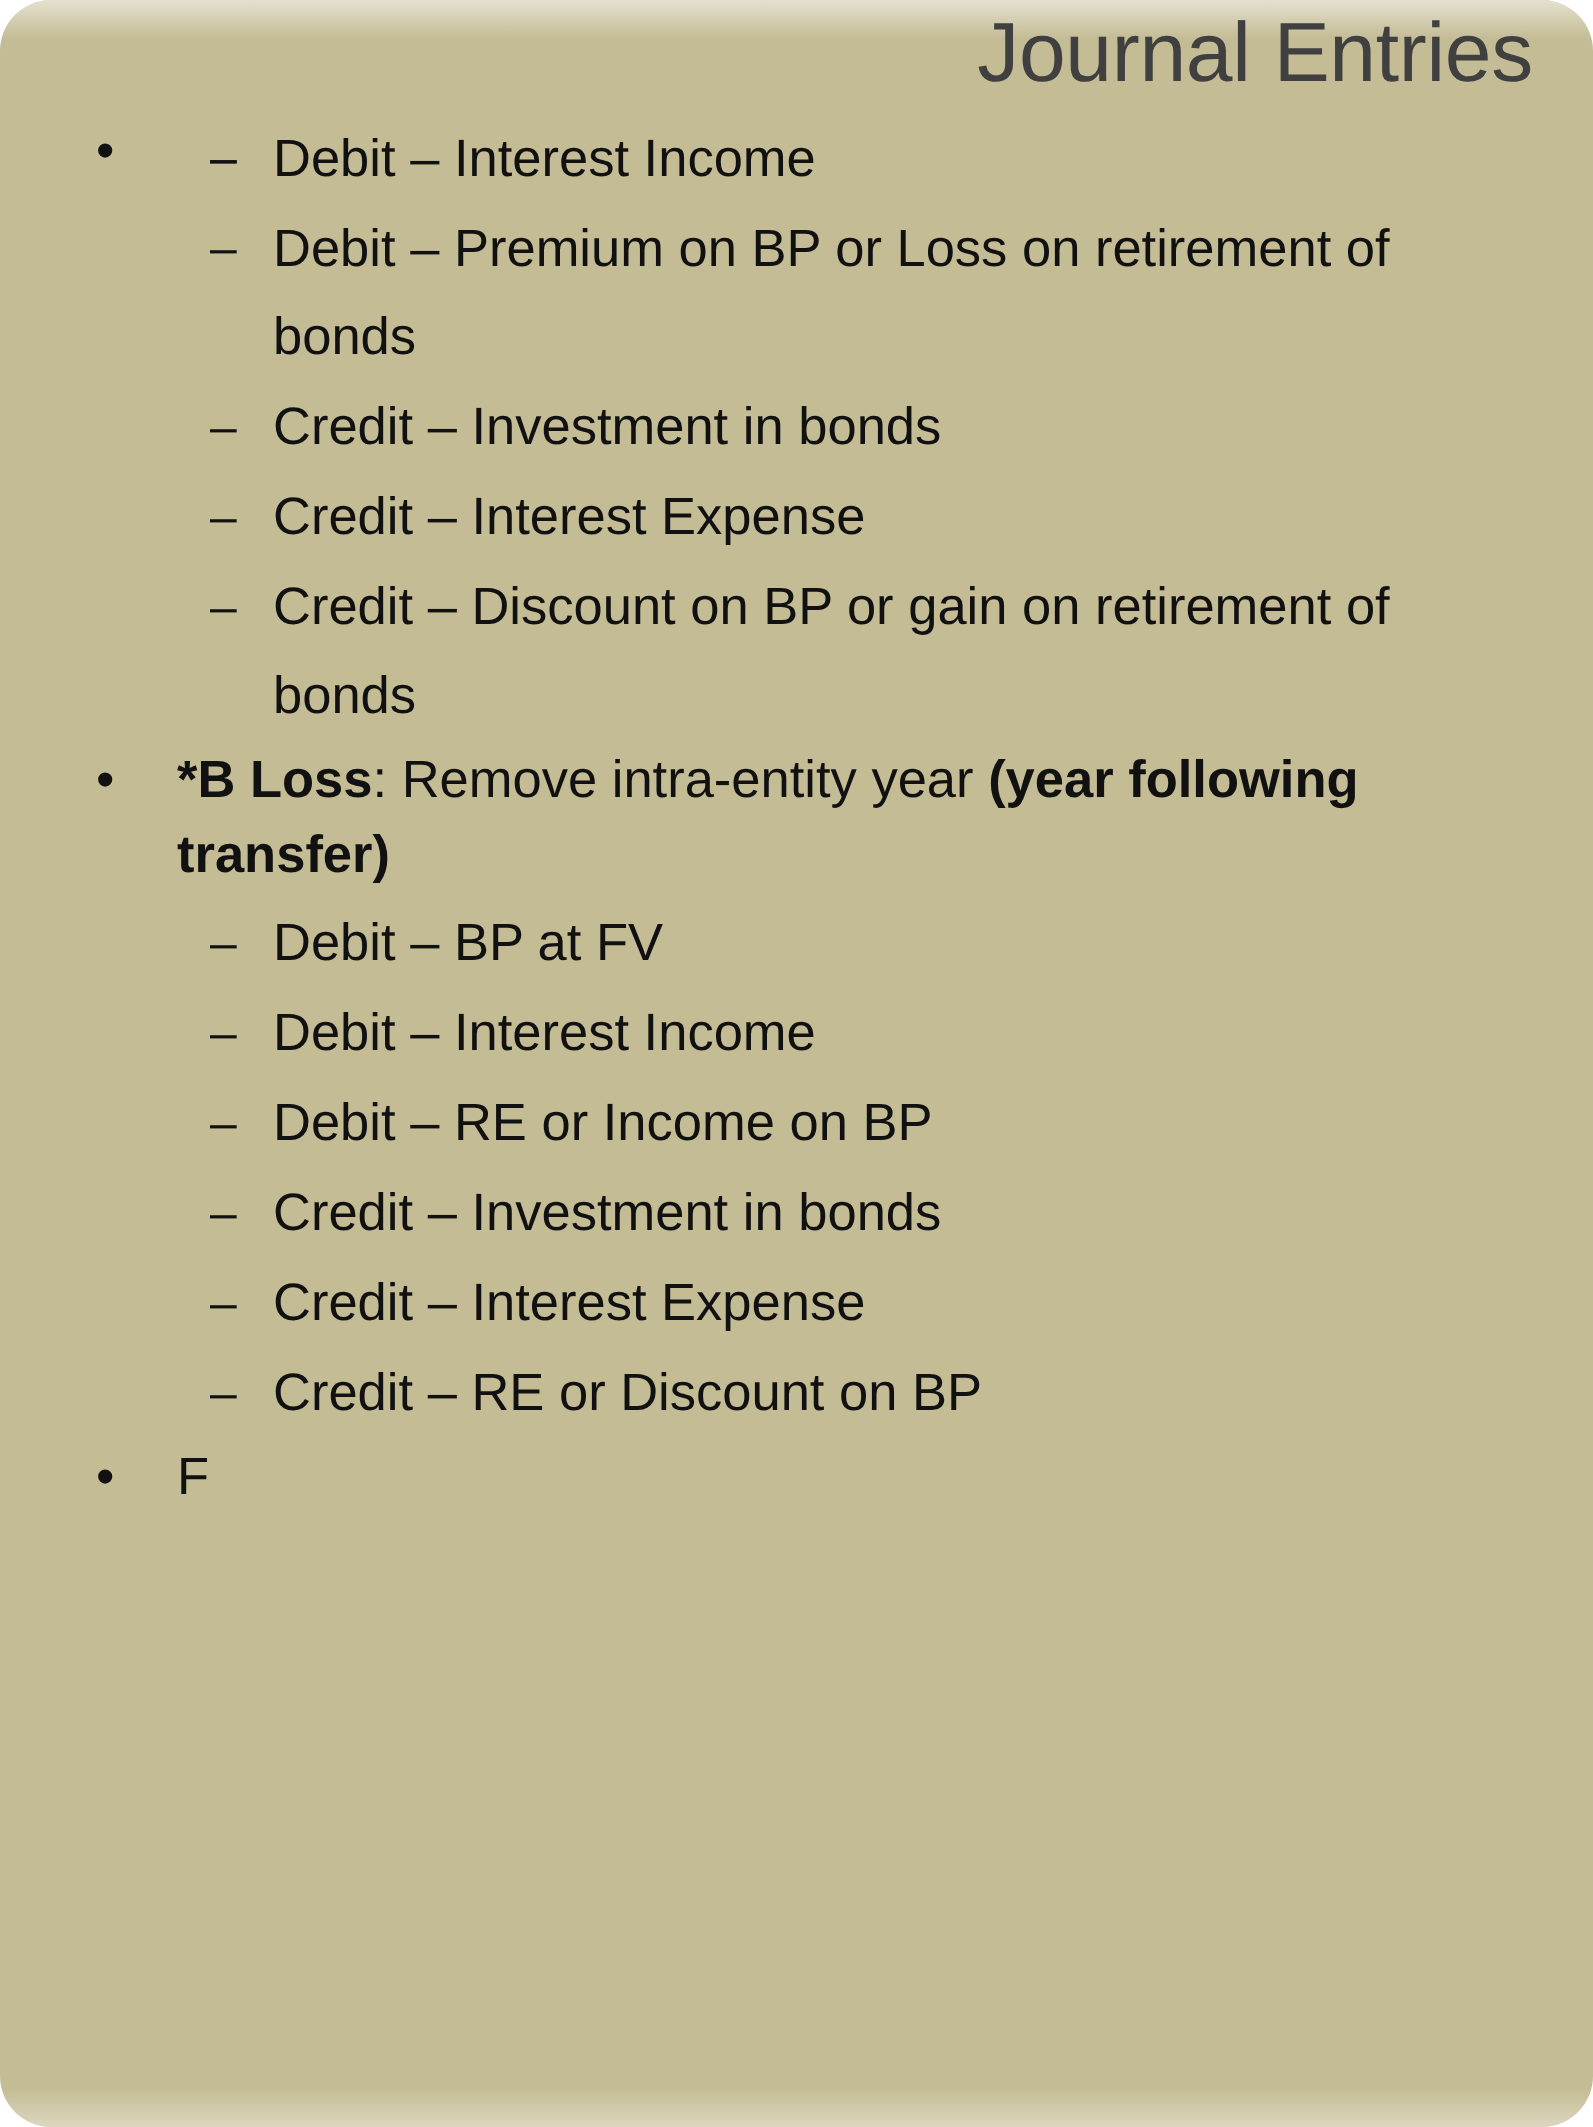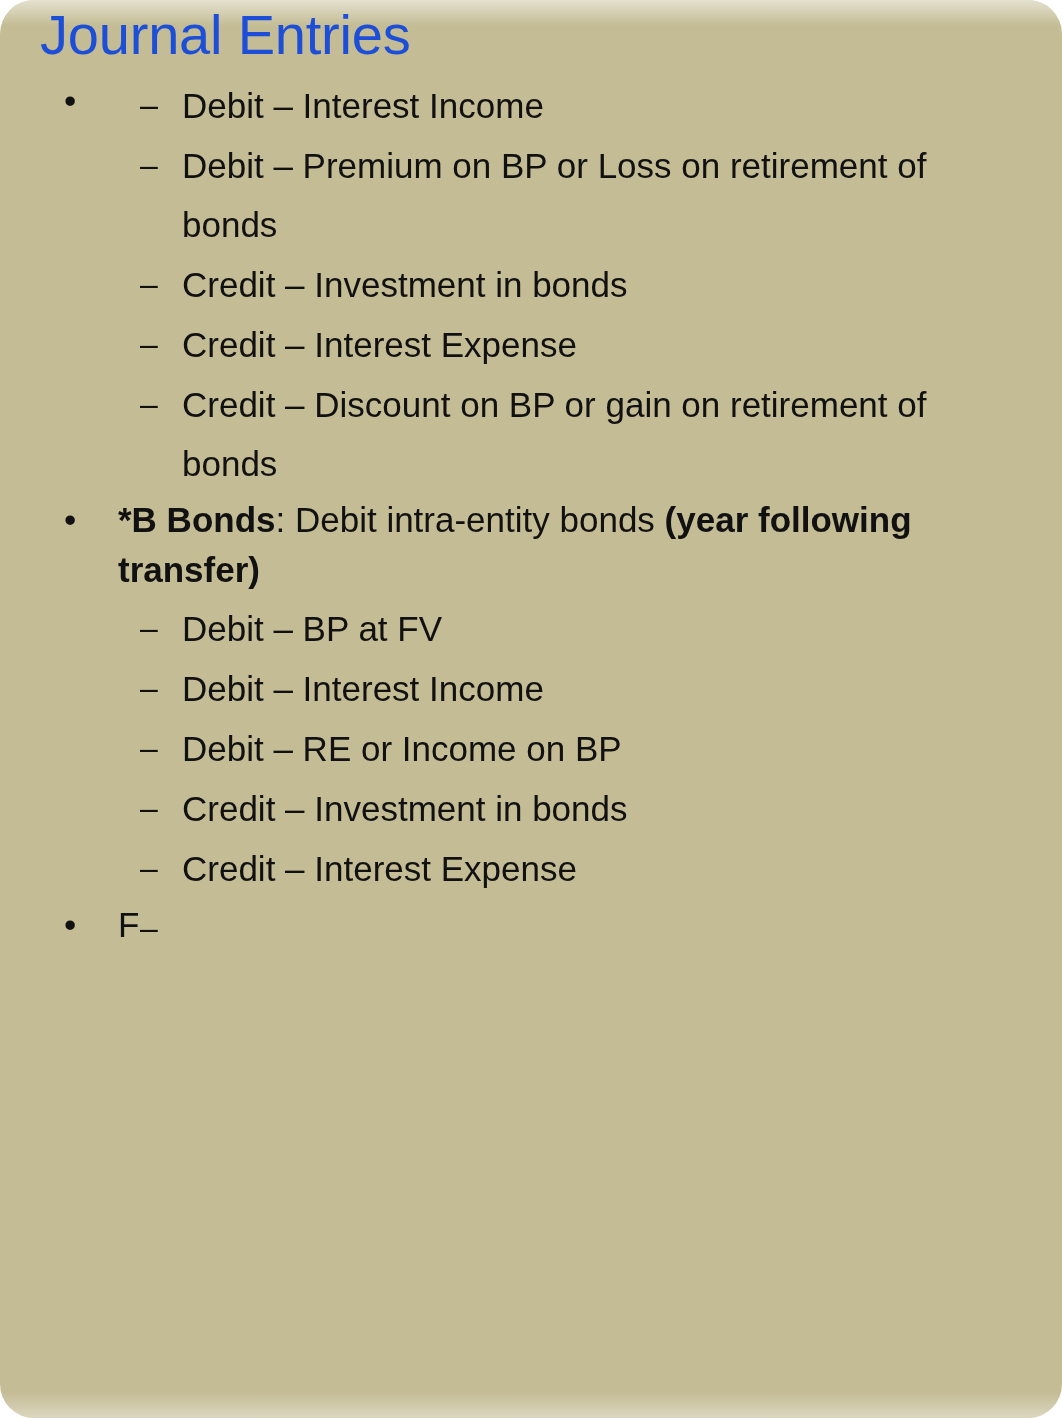--- a/index.html
+++ b/index.html
@@ -42,25 +42,25 @@
     background: linear-gradient(to top, rgba(255,255,255,0.40), rgba(255,255,255,0));
     pointer-events: none;
   }
 
   
   .slide-title {
     position: relative;
     z-index: 2;
     margin: 0;
     padding: 2px 40px 0 40px;
-    text-align: left;
+    text-align: right;
     font-weight: 400;
     font-size: 56px;
     line-height: 66px;
-    color: #1d4ed8;
+    color: #404040;
     letter-spacing: -0.2px;
   }
 
   
   .body-block {
     position: relative;
     z-index: 2;
     margin: 8px 0 0 0;
     padding: 0 56px 0 0;
   }
@@ -125,25 +125,25 @@
   <div class="body-block">
     <ul class="lvl1" id="outline-root">
         <li class="lvl1"><span class="b1">•</span><ul class="lvl2">
             <li class="lvl2"><span class="b2">–</span></li>
             <li class="lvl2"><span class="b2">–</span><span>Debit – Interest Income</span></li>
             <li class="lvl2"><span class="b2">–</span><span>Debit – Premium on BP or Loss on retirement of bonds</span></li>
             <li class="lvl2"><span class="b2">–</span><span>Credit – Investment in bonds</span></li>
             <li class="lvl2"><span class="b2">–</span><span>Credit – Interest Expense</span></li>
             <li class="lvl2"><span class="b2">–</span><span>Credit – Discount on BP or gain on retirement of bonds</span></li>
           </ul></li>
-        <li class="lvl1"><span class="b1">•</span><span><span class="bold">*B Bonds</span><span class="reg">: Debit intra-entity bonds </span><span class="bold">(year following transfer)</span></span><ul class="lvl2">
+        <li class="lvl1"><span class="b1">•</span><span><span class="bold">*B Loss</span><span class="reg">: Remove intra-entity year </span><span class="bold">(year following transfer)</span></span><ul class="lvl2">
             <li class="lvl2"><span class="b2">–</span><span>Debit – BP at FV</span></li>
             <li class="lvl2"><span class="b2">–</span><span>Debit – Interest Income</span></li>
             <li class="lvl2"><span class="b2">–</span><span>Debit – RE or Income on BP</span></li>
             <li class="lvl2"><span class="b2">–</span><span>Credit – Investment in bonds</span></li>
             <li class="lvl2"><span class="b2">–</span><span>Credit – Interest Expense</span></li>
-            <li class="lvl2"><span class="b2">–</span></li>
+            <li class="lvl2"><span class="b2">–</span><span>Credit – RE or Discount on BP</span></li>
           </ul></li>
         <li class="lvl1"><span class="b1">•</span><span><span class="reg">F</span></span></li>
       </ul>
   </div>
 
 </div>
 
 </body></html>

